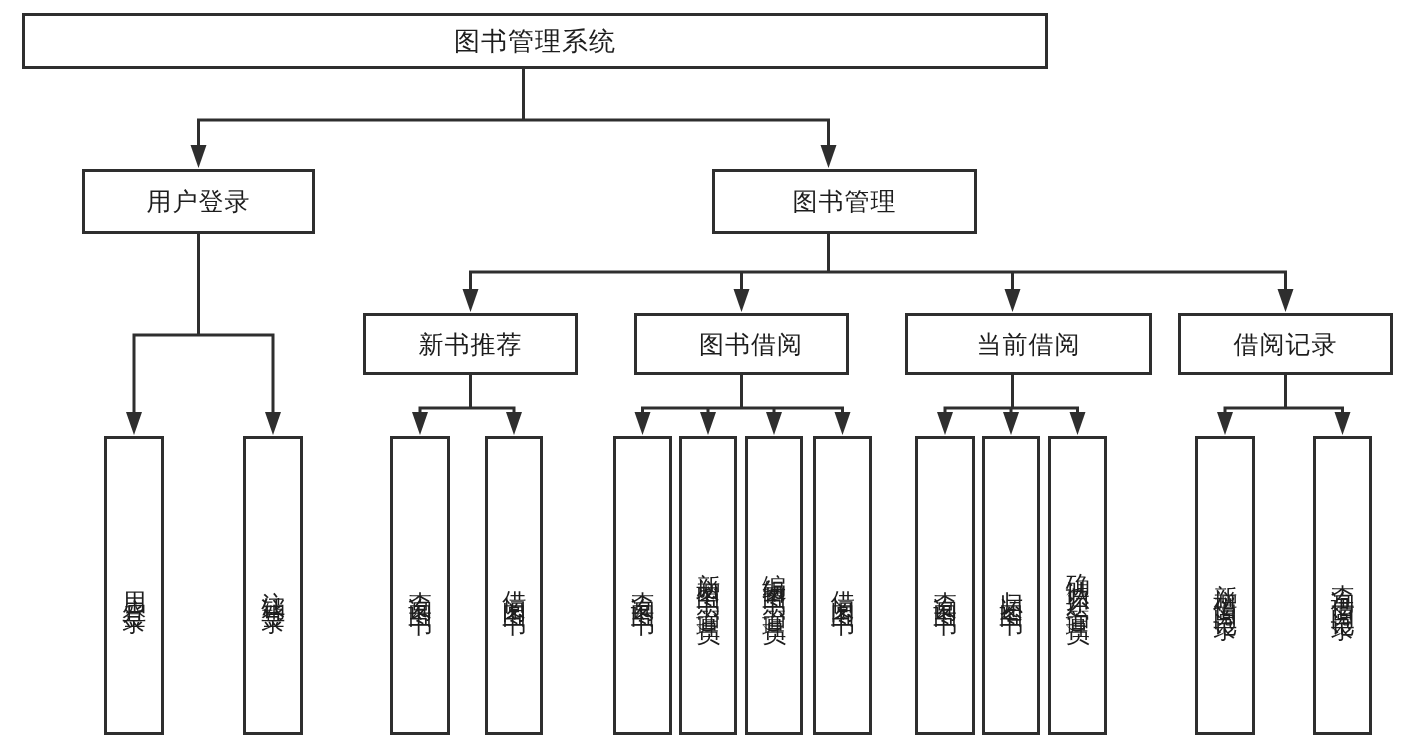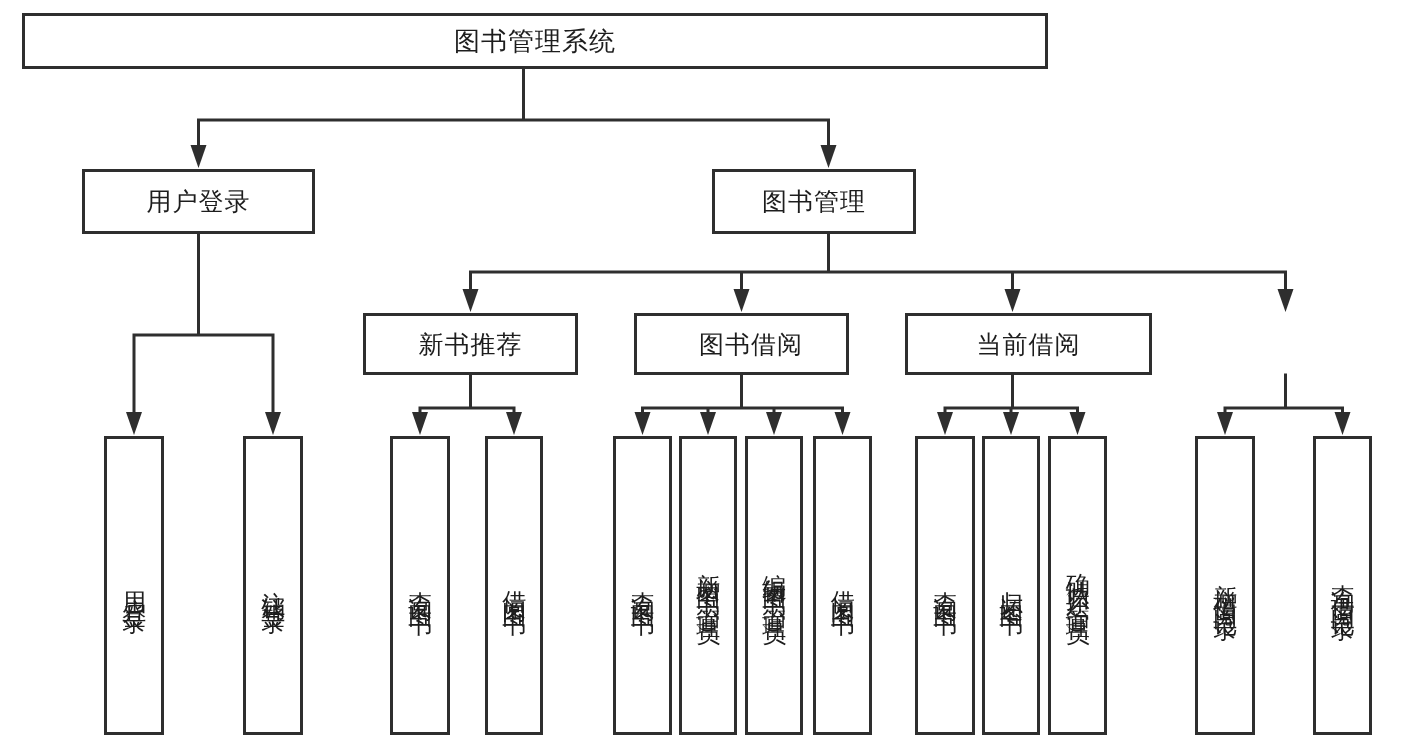--- a/index.html
+++ b/index.html
@@ -73,32 +73,35 @@
     </g>
   </svg>
 
   <div class="node h-node root-node" style="left:22px; top:13px; width:1026px; height:56px;">
     <span class="label">图书管理系统</span>
   </div>
 
   <div class="node h-node" style="left:82px; top:169px; width:233px; height:65px;">
     <span class="label">用户登录</span>
   </div>
-  <div class="node h-node" style="left:712px; top:169px; width:204px; height:65px;">
+  <div class="node h-node" style="left:712px; top:169px; width:265px; height:65px;">
     <span class="label">图书管理</span>
   </div>
 
   <div class="node h-node" style="left:363px; top:313px; width:215px; height:62px;">
     <span class="label">新书推荐</span>
   </div>
   <div class="node h-node" style="left:634px; top:313px; width:215px; height:62px;padding-left:19px;">
     <span class="label">图书借阅</span>
   </div>
   <div class="node h-node" style="left:905px; top:313px; width:247px; height:62px;">
     <span class="label">当前借阅</span>
+  </div>
+  <div class="node h-node" style="left:1178px; top:313px; width:215px; height:62px;">
+    <span class="label">借阅记录</span>
   </div>
 
   <div class="node v-node" style="left:104px; top:436px; width:60px; height:299px;">
     <span class="label">用户登录</span>
   </div>
   <div class="node v-node" style="left:243px; top:436px; width:60px; height:299px;">
     <span class="label">注销登录</span>
   </div>
   <div class="node v-node" style="left:390px; top:436px; width:60px; height:299px;">
     <span class="label">查询图书</span>

